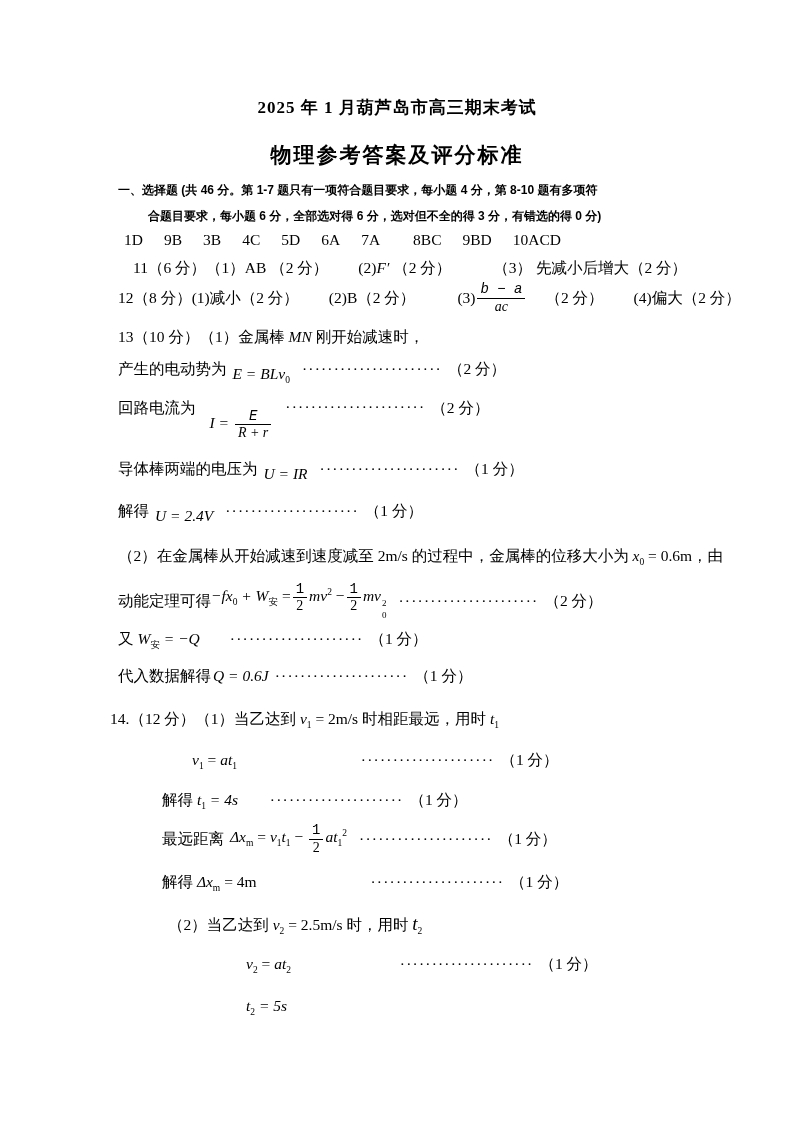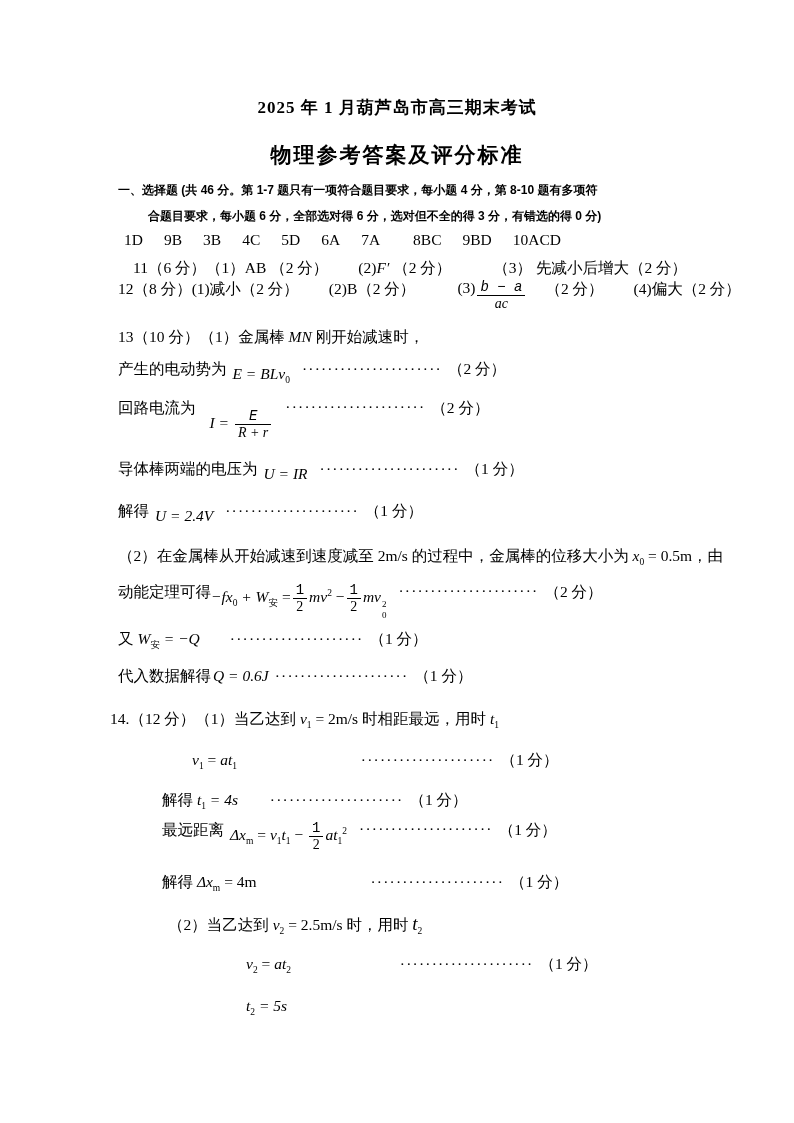--- a/index.html
+++ b/index.html
@@ -19,21 +19,21 @@
   .stl{font-weight:bold;font-size:21px;letter-spacing:2px;}
   .hd{font-family:"Liberation Sans","DejaVu Sans",sans-serif;font-weight:600;font-size:12px;}
   .it{font-style:italic;}
   .sb{font-size:9.5px;vertical-align:-4px;}
   .sp{font-size:9.5px;vertical-align:6px;}
   .frac{display:inline-block;vertical-align:middle;text-align:center;font-size:14px;line-height:1.15;margin:0 2px;}
   .frac .n{display:block;border-bottom:1px solid #000;padding:0 3px;font-family:Liberation Mono, monospace;}
   .frac .d{display:block;padding:0 3px;}
   .stk{display:inline-flex;flex-direction:column;align-items:flex-start;font-size:9px;line-height:1.25;vertical-align:-5px;margin-left:1px;}
   .dots{letter-spacing:1.2px;margin-left:12px;margin-right:6px;}
-  .flexline{display:flex;}
+  .flexline{display:flex;align-items:center;}
   .flextop{display:flex;align-items:flex-start;}
   .fdrop{position:relative;top:5px;margin-left:6px;}
   .fdropbig{position:relative;top:10px;margin-left:14px;}
   .ans span{margin-right:21px;}
   .ans .wide{margin-left:12px;}
   .g18{margin-left:18px;}
   .g30{margin-left:30px;}
   .g42{margin-left:42px;}
   .tbig{font-size:19px;}
 </style>
@@ -85,21 +85,21 @@
 
   <div class="ln" style="top:459px;left:118px;">
     <span>导体棒两端的电压为</span><span class="fdrop it">U = IR</span><span class="dots">······················</span><span>（1 分）</span>
   </div>
 
   <div class="ln" style="top:501px;left:118px;">
     <span>解得</span><span class="fdrop it">U = 2.4V</span><span class="dots">·····················</span><span>（1 分）</span>
   </div>
 
   <div class="ln" style="top:546px;left:118px;">
-    <span>（2）在金属棒从开始减速到速度减至 2m/s 的过程中，金属棒的位移大小为 </span><span class="it">x</span><span class="sb">0</span><span> = 0.5m</span><span>，由</span>
+    <span>（2）在金属棒从开始减速到速度减至 2m/s 的过程中，金属棒的位移大小为 </span><span class="it">x</span><span class="sb">0</span><span> = 0.6m</span><span>，由</span>
   </div>
 
   <div class="ln flexline" style="top:582px;left:118px;height:38px;">
     <span>动能定理可得</span>
     <span><span class="it">−fx</span><span class="sb">0</span><span class="it"> + W</span><span class="sb">安</span><span> =</span><span class="frac"><span class="n">1</span><span class="d">2</span></span><span class="it">mv</span><span class="sp">2</span> <span>−</span><span class="frac"><span class="n">1</span><span class="d">2</span></span><span class="it">mv</span><span class="stk">
           <span>2</span>
           <span>0</span>
         </span></span>
     <span class="dots">······················</span>
       <span>（2 分）</span>

